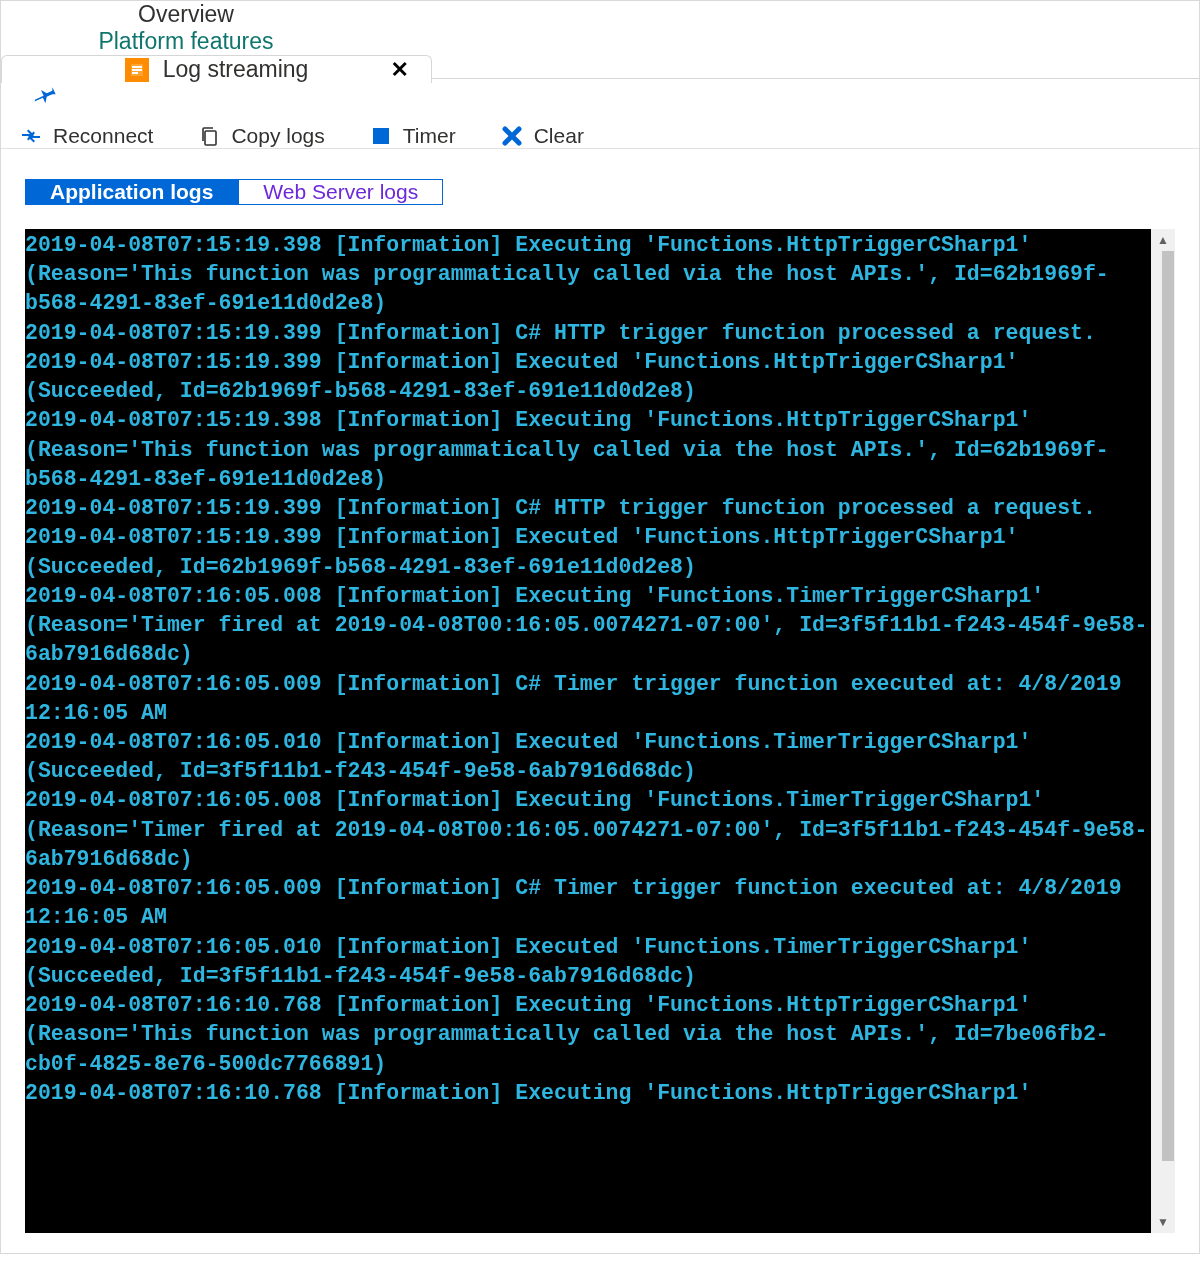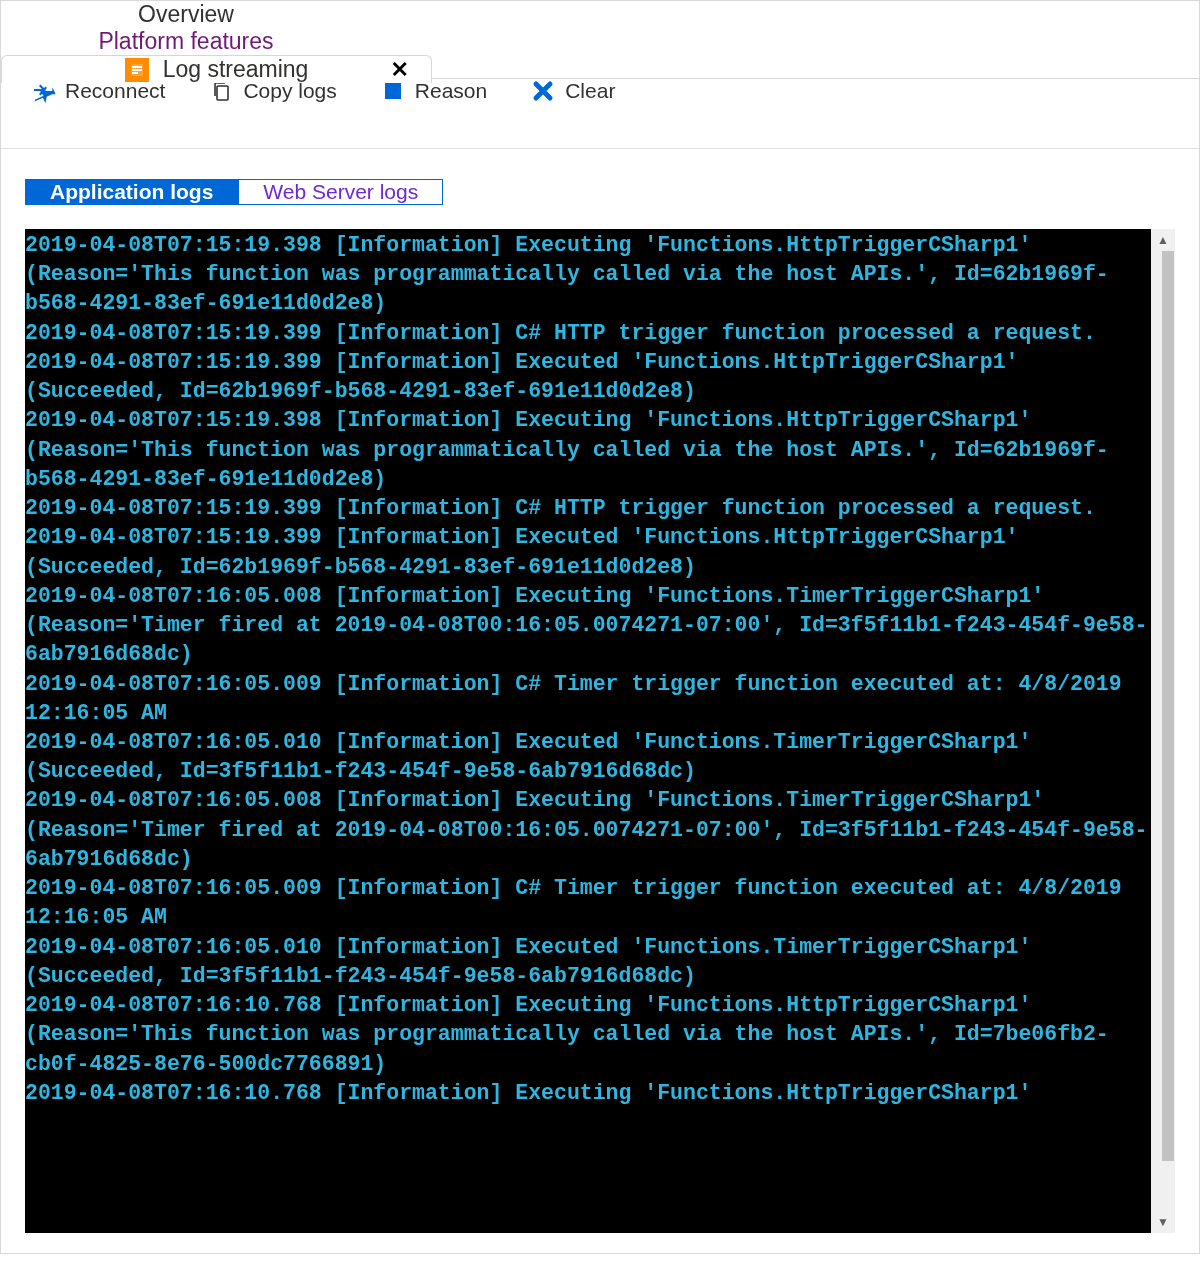--- a/index.html
+++ b/index.html
@@ -2,29 +2,29 @@
 <html><head>
 <meta charset="utf-8">
 <style>
   * { box-sizing: border-box; margin: 0; padding: 0; }
   html, body { width: 1200px; font-family: "Segoe UI", -apple-system, sans-serif; background: #fff; color: #323130; }
   .frame { border: 1px solid #d9d9d9; }
   
   .tabbar { display: flex; align-items: stretch; height: 78px; border-bottom: 1px solid #d6d6d6; position: relative; flex-direction: column; }
   .tab { flex: 0 0 auto; display: flex; align-items: center; justify-content: center; padding: 0 48px; font-size: 23px; cursor: pointer; }
   .tab.overview { width: 370px; color: #323130; }
-  .tab.platform { width: 370px; color: #701a75; text-align: center; }
+  .tab.platform { width: 370px; color: #0f766e; text-align: center; }
   .tab.log { width: 431px; color: #323130; background: #fff; border: 1px solid #d6d6d6; border-bottom: none; border-top-left-radius: 6px; border-top-right-radius: 6px; margin-bottom: -1px; position: relative; gap: 14px; }
   .tab.log .badge { width: 24px; height: 24px; background: #ff8c00; display: flex; align-items: center; justify-content: center; }
   .tab.log .badge svg { width: 16px; height: 16px; }
   .tab.log .close { position: absolute; right: 22px; font-size: 22px; font-weight: 700; color: #000; }
   .pin { width: 88px; display: flex; align-items: center; justify-content: center; }
   .pin svg { width: 26px; height: 26px; fill: #0068d6; }
   
-  .toolbar { display: flex; align-items: flex-start; height: 70px; padding: 0 30px; gap: 44px; border-bottom: 1px solid #e1e1e1; font-size: 21px; }
+  .toolbar { display: flex; align-items: flex-end; height: 70px; padding: 0 18px; gap: 44px; border-bottom: 1px solid #e1e1e1; font-size: 21px; }
   .tool { display: flex; align-items: center; gap: 10px; cursor: pointer; color: #323130; }
   .tool svg { width: 24px; height: 24px; }
   
   .content { padding: 30px 24px 20px 24px; }
   .subtabs { display: flex; margin-bottom: 24px; }
   .subtab { font-size: 21px; padding: 0 24px; cursor: pointer; border: 1px solid #0068d6; }
   .subtab.active { background: #0068d6; color: #fff; font-weight: 600; }
   .subtab.inactive { background: #fff; color: #6d28d9; }
   
   .console-wrap { position: relative; }
@@ -78,21 +78,21 @@
     <svg viewBox="0 0 24 24" fill="none" stroke="#323130" stroke-width="1.6">
           <rect x="8" y="7" width="11" height="14" rx="1"></rect>
           <path d="M6 17V5a1 1 0 011-1h9"></path>
         </svg>
     <span>Copy logs</span>
   </div>
   <div class="tool">
     <svg viewBox="0 0 24 24">
           <rect x="4" y="4" width="16" height="16" fill="#0068d6"></rect>
         </svg>
-    <span>Reason</span>
+    <span>Timer</span>
   </div>
   <div class="tool">
     <svg viewBox="0 0 24 24">
           <path fill="#0068d6" d="M5 5l14 14M19 5L5 19" stroke="#0068d6" stroke-width="5" stroke-linecap="round"></path>
         </svg>
     <span>Clear</span>
   </div>
 </div>
 
 <div class="content">

